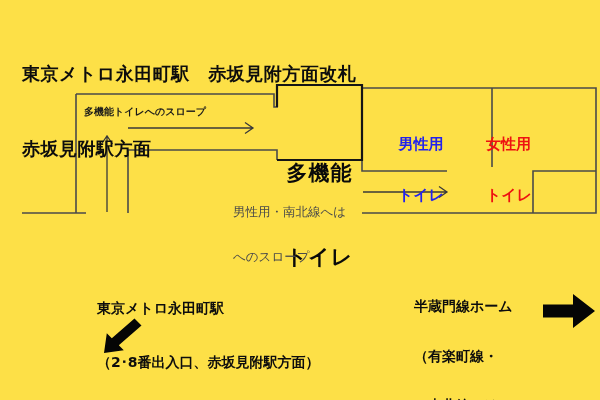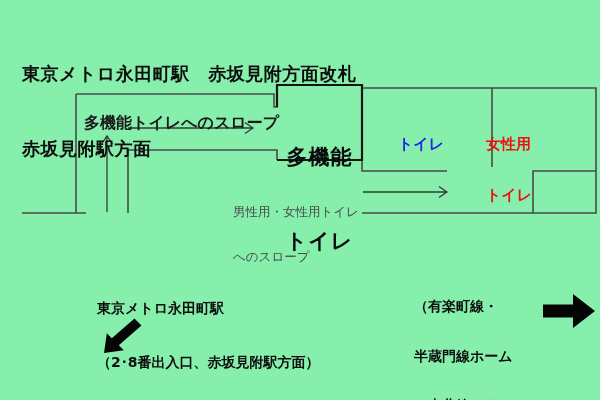--- a/index.html
+++ b/index.html
@@ -1,23 +1,23 @@
 <!DOCTYPE html>
 <html><head>
 <meta charset="utf-8">
 <style>
   html,body{margin:0;padding:0;background:#fff;}
   #stage{
-    position:relative;width:600px;height:400px;background:#86efac;overflow:hidden;
+    position:relative;width:600px;height:400px;background:#fde047;overflow:hidden;
     font-family:"DejaVu Sans","Liberation Sans",sans-serif;color:#111;
   }
   .abs{position:absolute;white-space:pre;}
   .title{left:22px;top:11px;font-size:18px;font-weight:bold;line-height:25px;letter-spacing:0.5px;color:#0d0d0d;}
-  .slope-label{left:84px;top:105px;font-size:16px;font-weight:bold;color:#1a1a1a;margin-top:8px;}
-  .multi-label{left:277px;top:87px;width:85px;text-align:center;font-size:21px;font-weight:bold;line-height:28px;letter-spacing:1px;color:#0a0a0a;}
+  .slope-label{left:84px;top:105px;font-size:10px;font-weight:bold;color:#1a1a1a;}
+  .multi-label{left:277px;top:103px;width:85px;text-align:center;font-size:21px;font-weight:bold;line-height:28px;letter-spacing:1px;color:#0a0a0a;}
   .mens-label{left:356px;top:102px;width:130px;text-align:center;font-size:15px;font-weight:bold;line-height:17px;color:#2222ee;}
   .womens-label{left:486px;top:102px;width:104px;text-align:left;font-size:15px;font-weight:bold;line-height:17px;color:#ee1111;}
   .mw-slope-label{left:233px;top:174px;font-size:12.5px;line-height:15px;color:#4a4a4a;}
   .gate-label{left:97px;top:263px;font-size:14px;font-weight:bold;line-height:18px;color:#0d0d0d;}
   .platform-label{left:414px;top:265px;font-size:14px;font-weight:bold;line-height:16.5px;color:#0d0d0d;}
   svg.plan{position:absolute;left:0;top:0;}
 </style>
 </head>
 <body>
 
@@ -55,39 +55,40 @@
   </div>
 
   <div class="abs slope-label">多機能トイレへのスロープ</div>
 
   <div class="abs multi-label">
     <div>多機能</div>
     <div>トイレ</div>
   </div>
 
   <div class="abs mens-label">
+    <div>男性用</div>
     <div>トイレ</div>
   </div>
 
   <div class="abs womens-label">
     <div>女性用</div>
     <div>トイレ</div>
   </div>
 
   <div class="abs mw-slope-label">
-    <div>男性用・女性用トイレ</div>
+    <div>男性用・南北線へは</div>
     <div>へのスロープ</div>
   </div>
 
   <div class="abs gate-label">
     <div>東京メトロ永田町駅</div>
     <div>（2･8番出入口、赤坂見附駅方面）</div>
   </div>
 
   <div class="abs platform-label">
+    <div>半蔵門線ホーム</div>
     <div>（有楽町線・</div>
-    <div>半蔵門線ホーム</div>
     <div>　南北線へは</div>
     
     
   </div>
 
 </div>
 
 </body></html>

